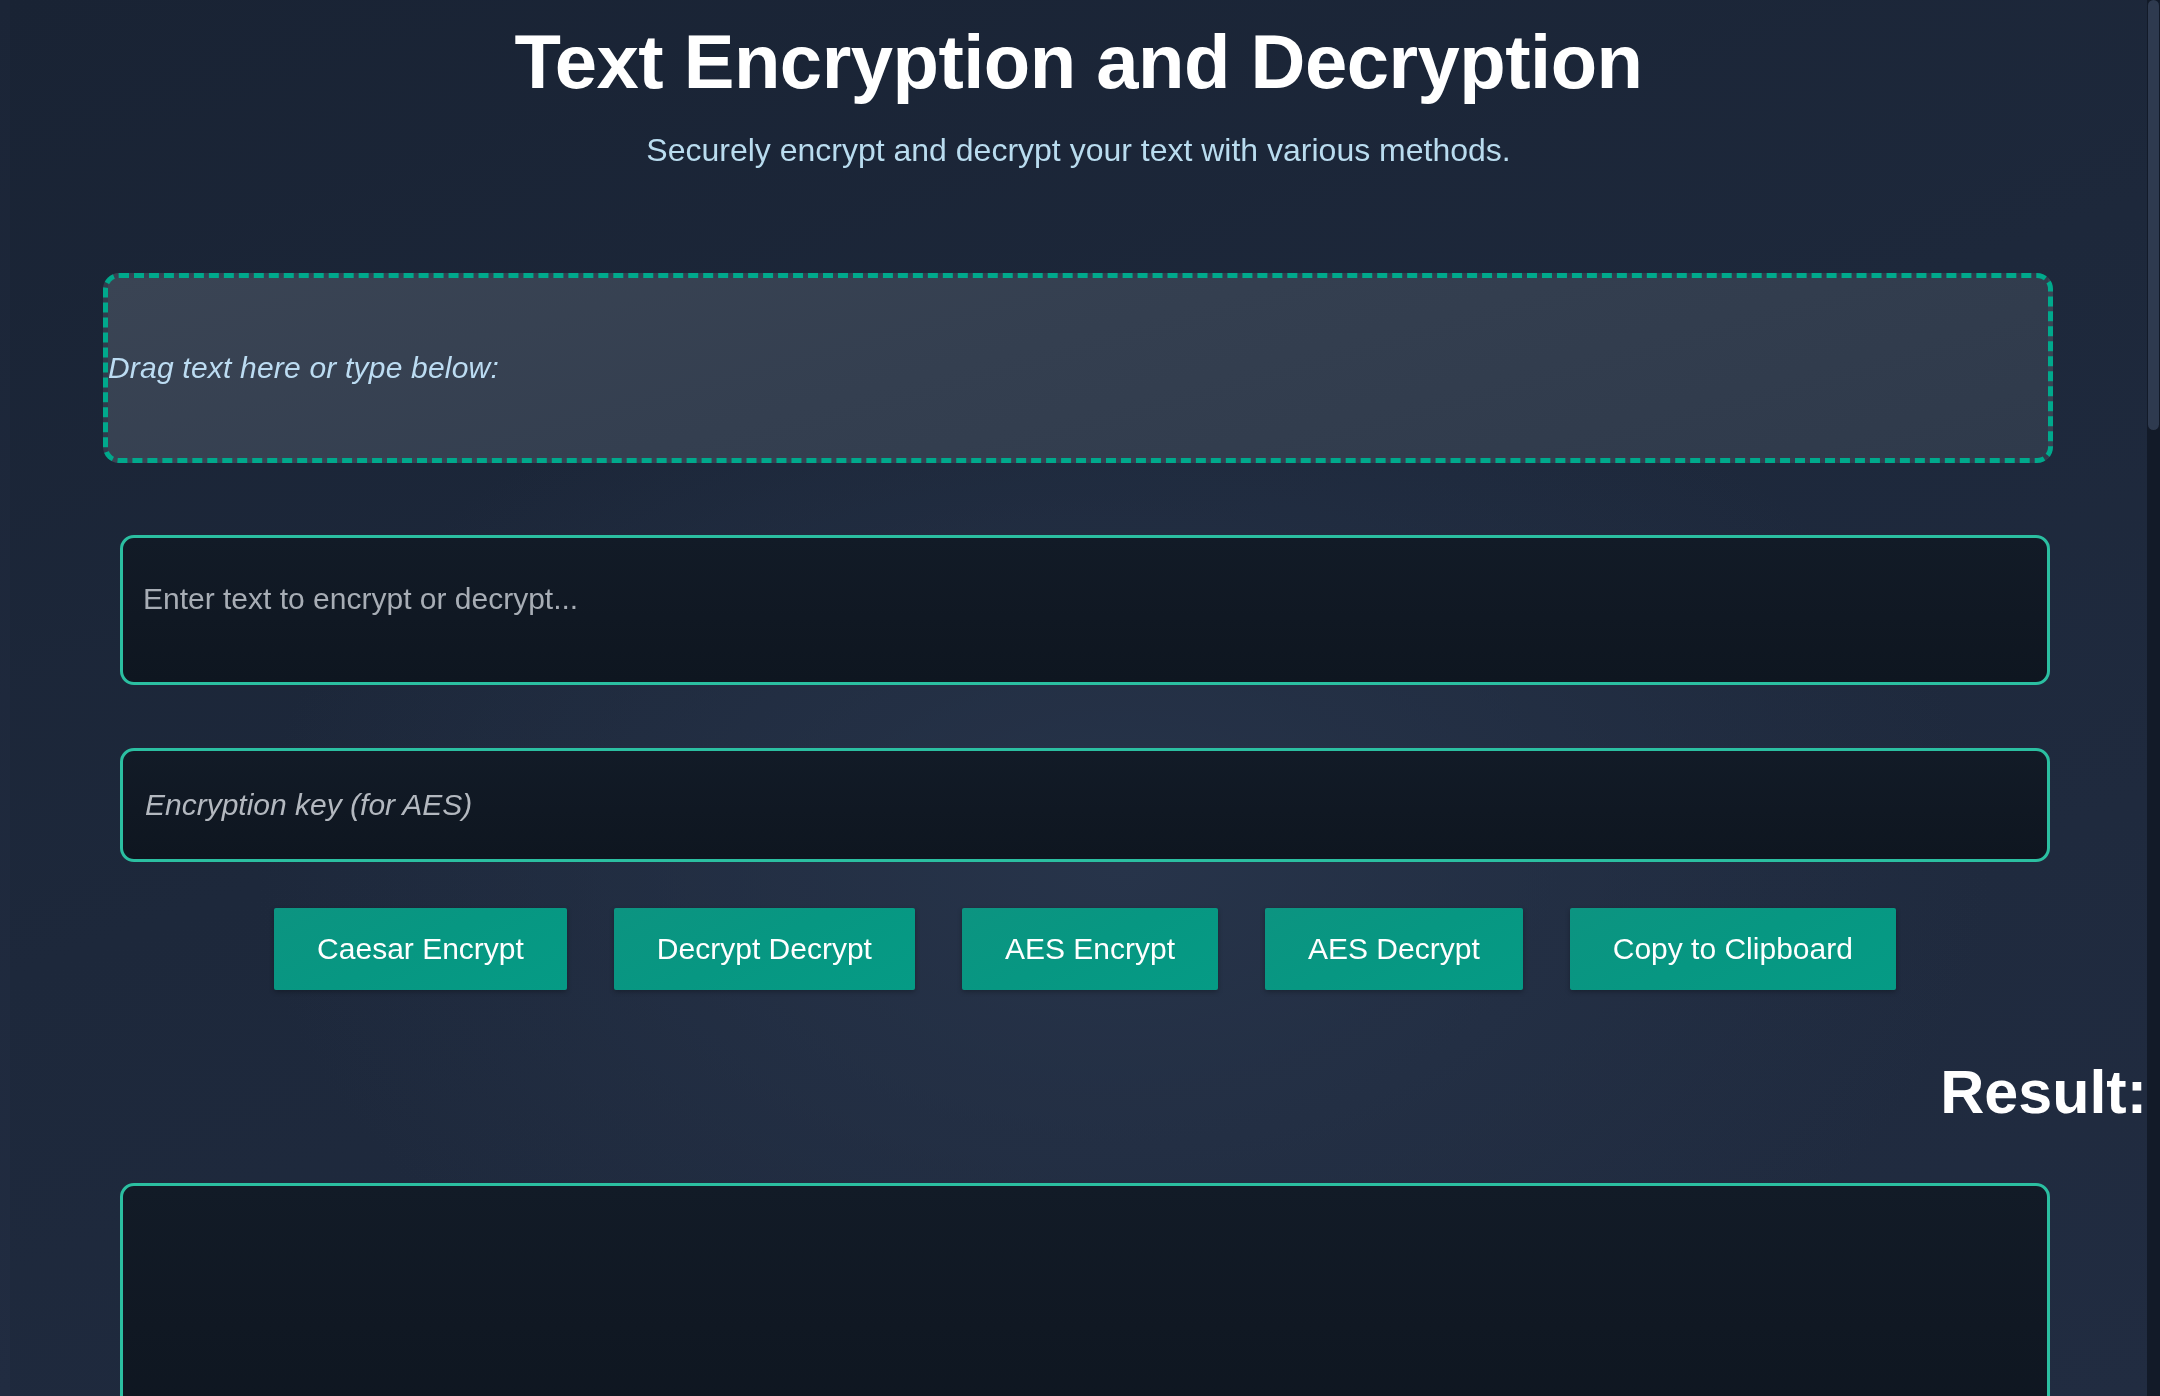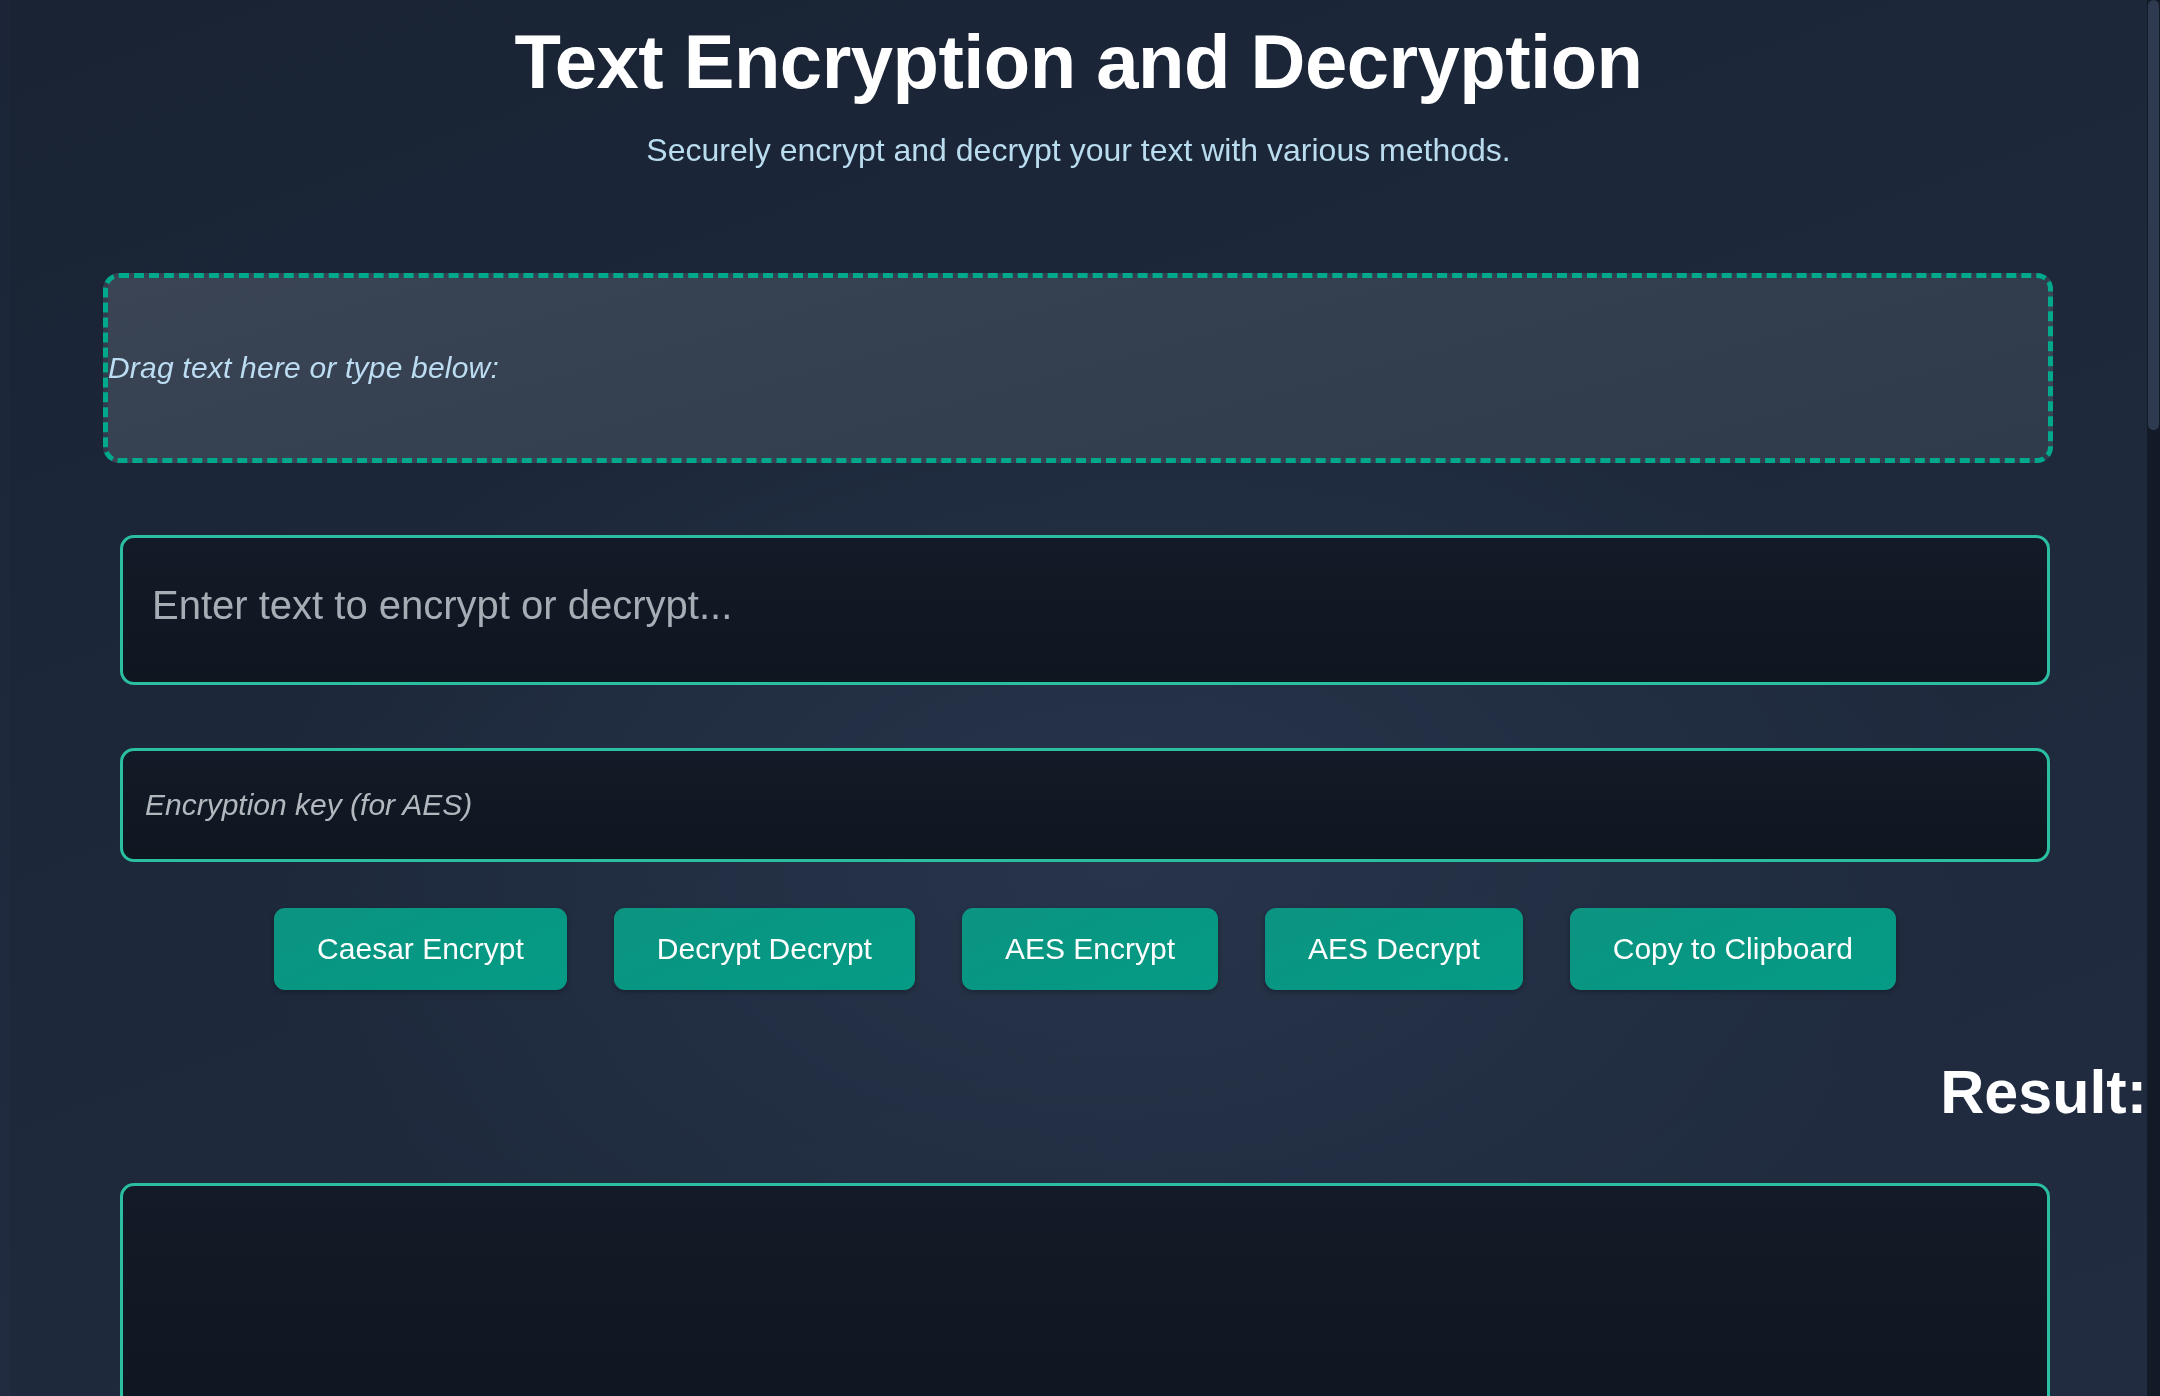--- a/index.html
+++ b/index.html
@@ -138,22 +138,22 @@
     height: 100%;
     box-sizing: border-box;
     border: 0;
     outline: 0;
     background: transparent;
     color: #e8eef5;
     font-family: "Liberation Sans", sans-serif;
     resize: none;
   }
   .text-area .field-input {
-    padding: 42px 30px 0 29px;
-    font-size: 40px;
+    padding: 42px 30px 0 20px;
+    font-size: 30px;
     line-height: 1.25;
   }
   .text-area .field-input::placeholder {
     color: #a7adb5;
     opacity: 1;
     font-style: normal;
   }
   .key-field .field-input {
     padding: 0 22px;
     font-size: 30px;
@@ -179,21 +179,21 @@
     display: flex;
     align-items: flex-start;
     justify-content: center;
     gap: 47px;
   }
   .action-button {
     height: 82px;
     box-sizing: border-box;
     padding: 0 43px;
     border: 0;
-    border-radius: 11px;
+    border-radius: 2px;
     background: linear-gradient(155deg, #0c9481 0%, #079782 48%, #059b85 100%);
     color: #ffffff;
     font-family: "Liberation Sans", sans-serif;
     font-size: 30px;
     line-height: 82px;
     cursor: pointer;
     white-space: nowrap;
     text-align: right;
     box-shadow: 0 2px 5px rgba(0,0,0,0.28);
   }

